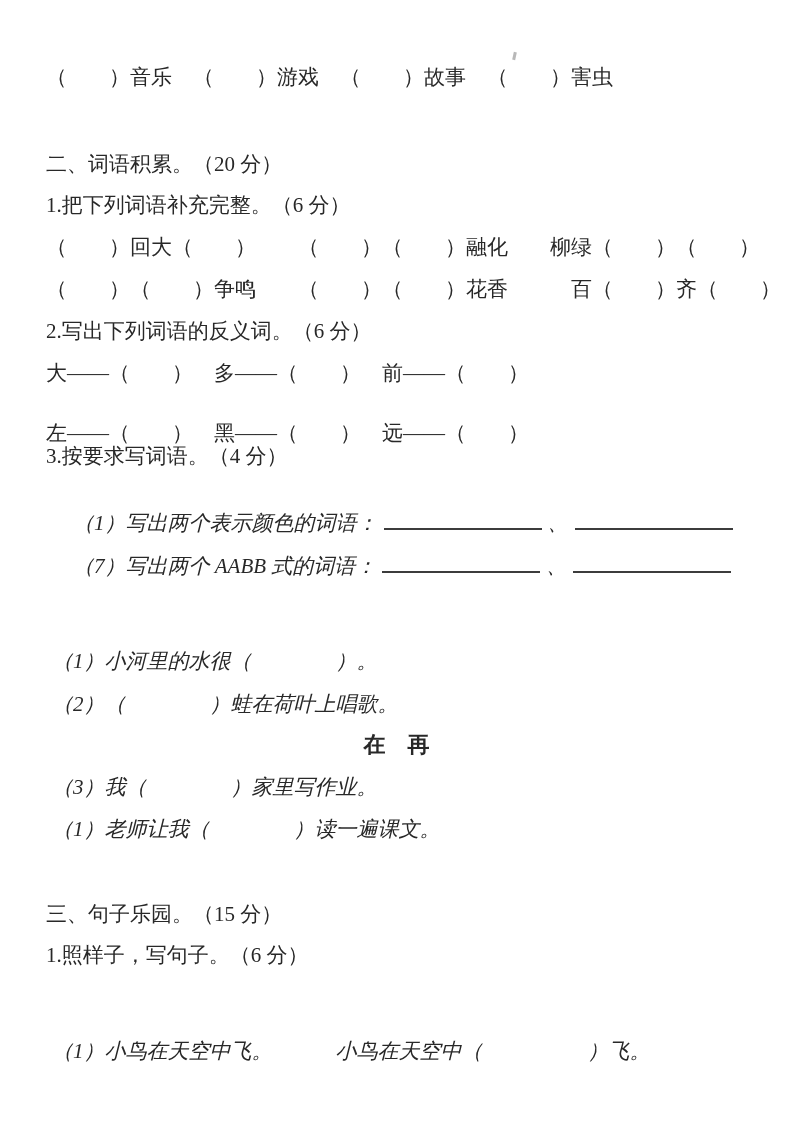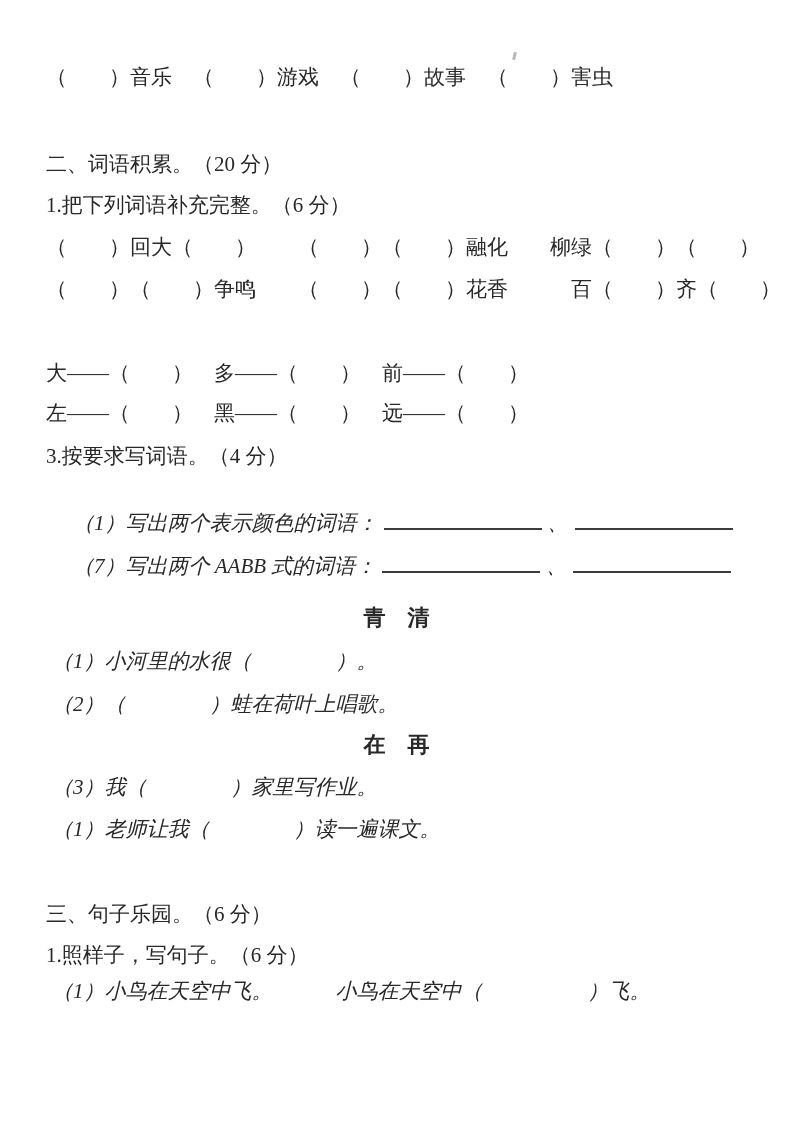--- a/index.html
+++ b/index.html
@@ -57,40 +57,40 @@
   <div class="line" style="top:64px">（　　）音乐　（　　）游戏　（　　）故事　（　　）害虫</div>
 
   <div class="speck"></div>
 
   <div class="line" style="top:151px">二、词语积累。（20 分）</div>
 
   <div class="line" style="top:192px">1.把下列词语补充完整。（6 分）</div>
   <div class="line" style="top:276px">（　　）（　　）争鸣　　（　　）（　　）花香　　　百（　　）齐（　　）</div>
   <div class="line" style="top:234px">（　　）回大（　　）　　（　　）（　　）融化　　柳绿（　　）（　　）</div>
 
+  <div class="line" style="top:318px">2.写出下列词语的反义词。（6 分）</div>
   <div class="line" style="top:360px">大——（　　）　多——（　　）　前——（　　）</div>
-  <div class="line" style="top:400px">左——（　　）　黑——（　　）　远——（　　）</div>
+  <div class="line" style="top:420px">左——（　　）　黑——（　　）　远——（　　）</div>
 
   <div class="line" style="top:443px">3.按要求写词语。（4 分）</div>
 
   <div class="line indent" style="top:484px">
     <span>（1）写出两个表示颜色的词语：</span><span class="blank"></span><span>、</span><span class="blank"></span>
   </div>
   <div class="line indent" style="top:527px">
     <span>（7）写出两个 AABB 式的词语：</span><span class="blank"></span><span>、</span><span class="blank"></span>
   </div>
 
 
-  <div class="bank" style="top:605px">青　清</div>
 
   <div class="line indent" style="top:648px">（1）小河里的水很（　　　　）。</div>
   <div class="line indent" style="top:691px">（2）（　　　　）蛙在荷叶上唱歌。</div>
 
   <div class="bank" style="top:732px">在　再</div>
 
   <div class="line indent" style="top:774px">（3）我（　　　　）家里写作业。</div>
   <div class="line indent" style="top:816px">（1）老师让我（　　　　）读一遍课文。</div>
 
-  <div class="line" style="top:901px">三、句子乐园。（6 分）</div>
+  <div class="line" style="top:901px">三、句子乐园。（15 分）</div>
   <div class="line" style="top:942px">1.照样子，写句子。（6 分）</div>
-  <div class="line indent" style="top:978px">（1）小鸟在天空中飞。　　　小鸟在天空中（　　　　　）飞。</div>
+  <div class="line indent" style="top:1038px">（1）小鸟在天空中飞。　　　小鸟在天空中（　　　　　）飞。</div>
 
 </div>
 
 </body></html>

